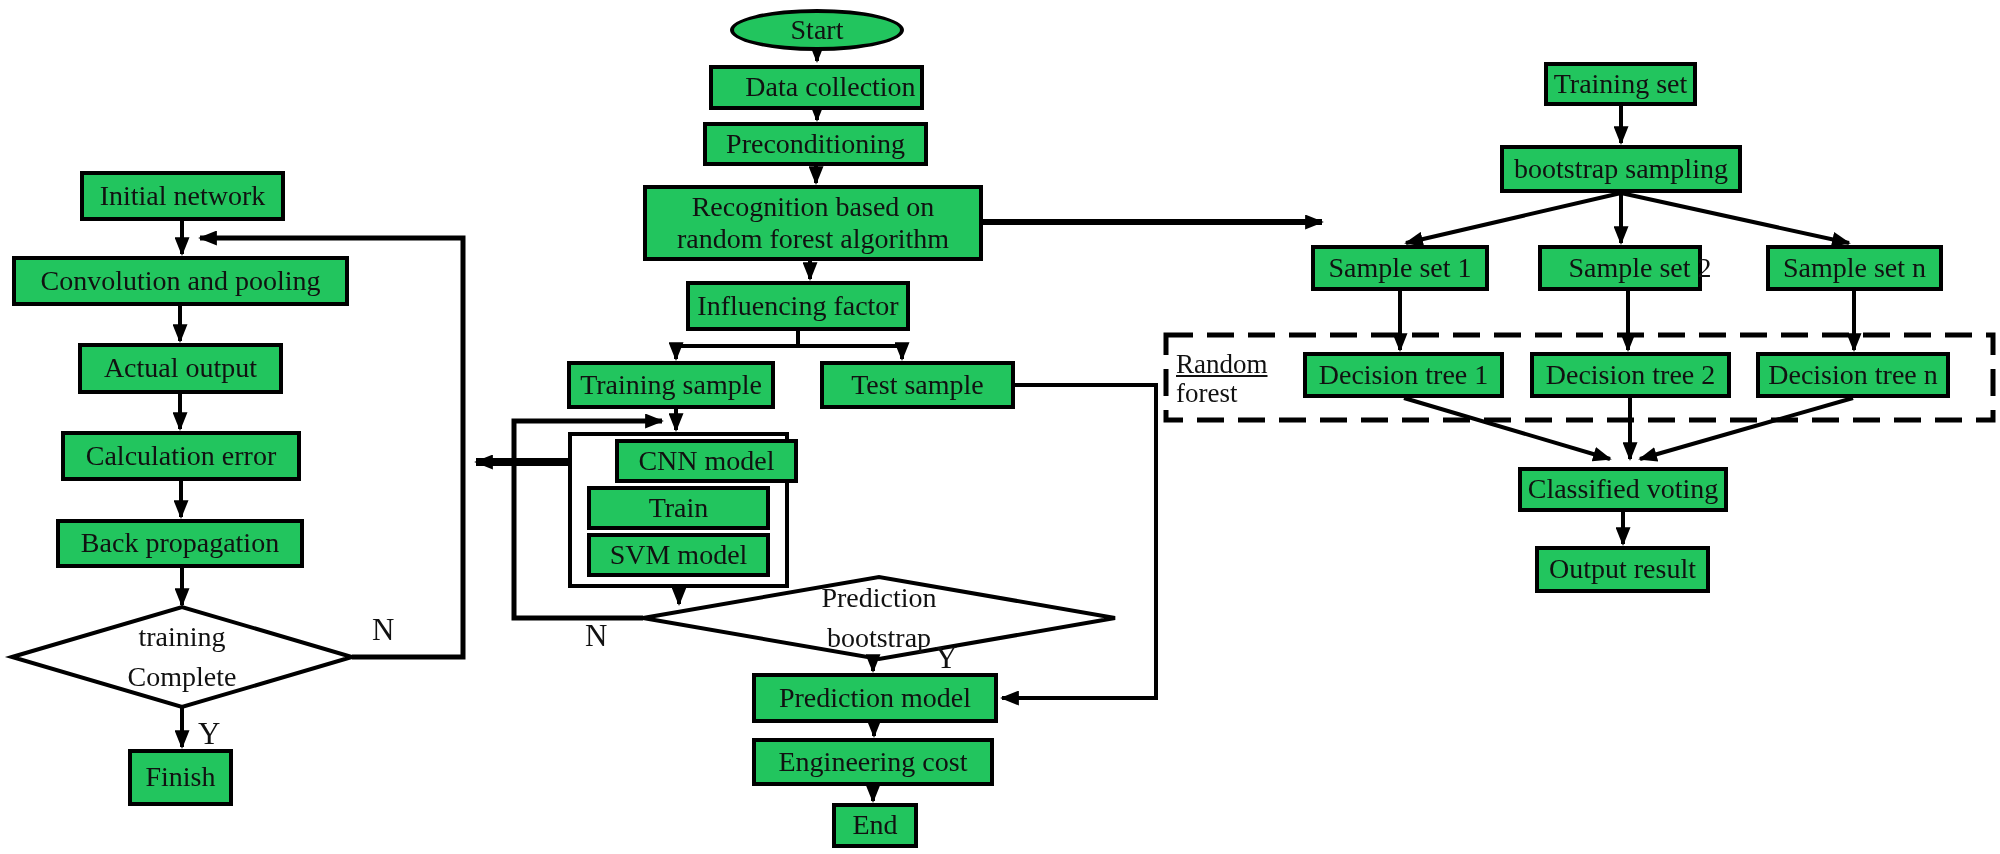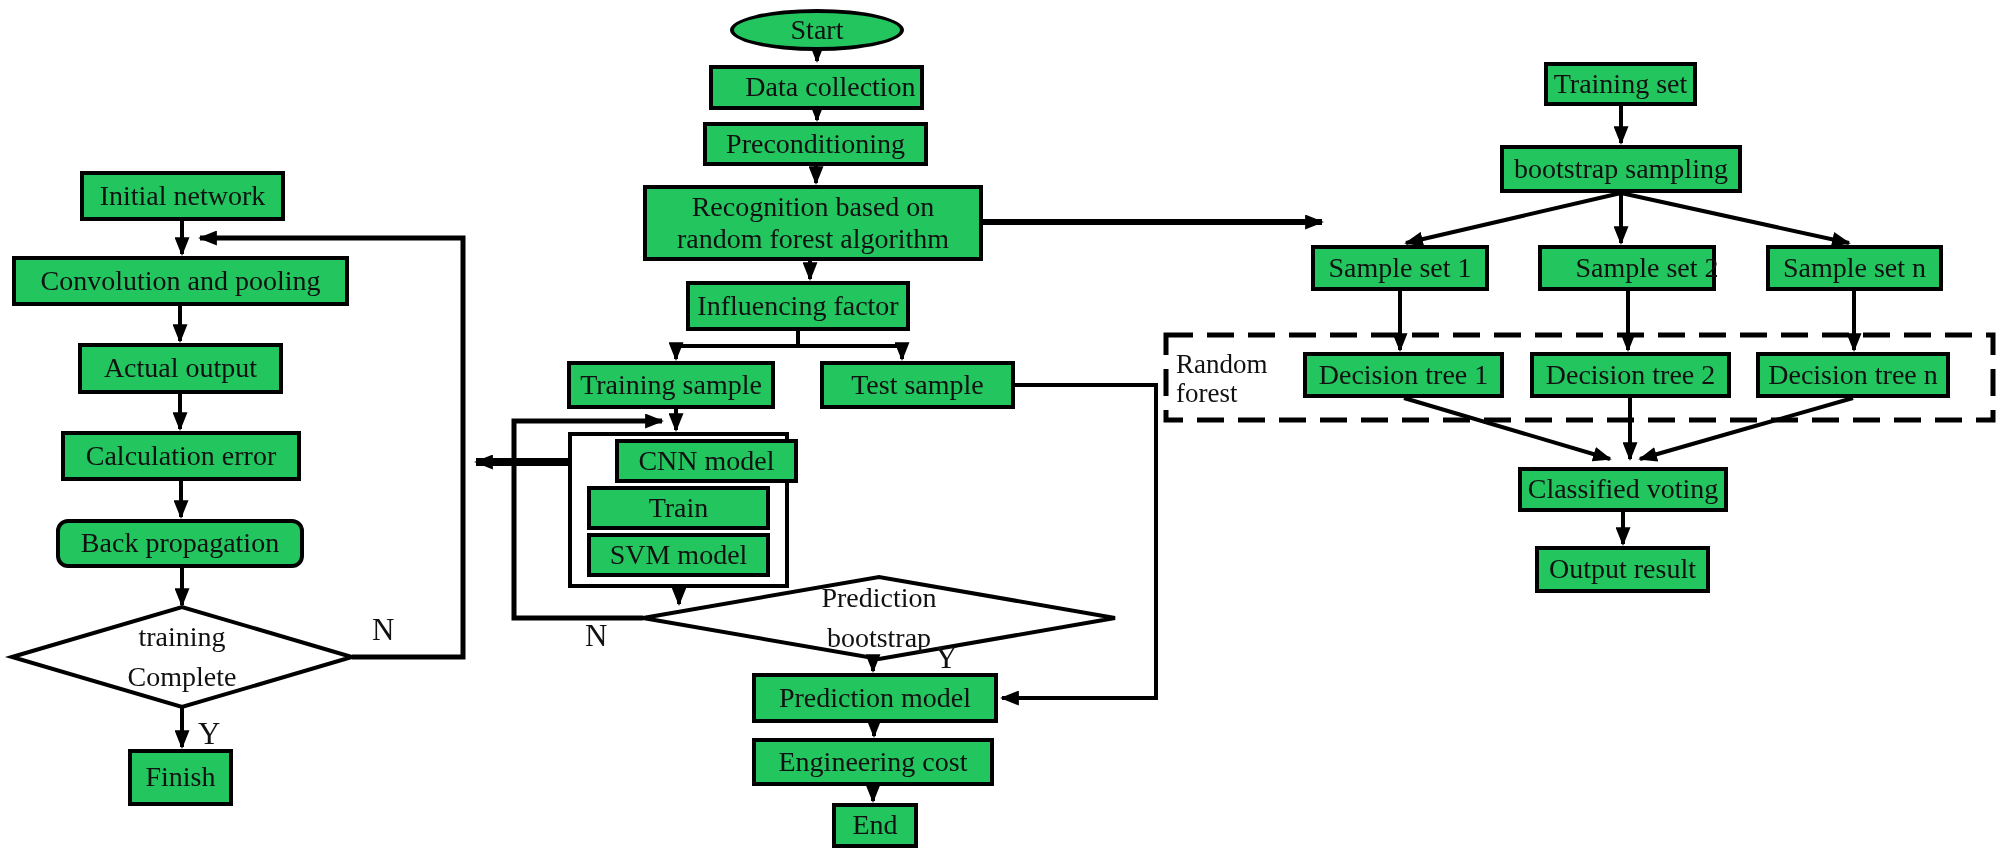--- a/index.html
+++ b/index.html
@@ -83,42 +83,42 @@
       <div class="node" style="left: 587px; top: 439px; width: 183px; height: 44px; margin-left: 28px;">CNN model</div>
       <div class="node" style="left: 587px; top: 486px; width: 183px; height: 44px;">Train</div>
       <div class="node" style="left: 587px; top: 533px; width: 183px; height: 44px;">SVM model</div>
       <div class="node" style="left: 752px; top: 673px; width: 246px; height: 50px;">Prediction model</div>
       <div class="node" style="left: 752px; top: 738px; width: 242px; height: 48px;">Engineering cost</div>
       <div class="node" style="left: 832px; top: 803px; width: 86px; height: 45px;">End</div>
       <div class="node" style="left: 80px; top: 171px; width: 205px; height: 50px;">Initial network</div>
       <div class="node" style="left: 12px; top: 256px; width: 337px; height: 50px;">Convolution and pooling</div>
       <div class="node" style="left: 78px; top: 343px; width: 205px; height: 51px;">Actual output</div>
       <div class="node" style="left: 61px; top: 431px; width: 240px; height: 50px;">Calculation error</div>
-      <div class="node" style="left: 56px; top: 519px; width: 248px; height: 49px; border-radius: 12px;">Back propagation</div>
+      <div class="node" style="left: 56px; top: 519px; width: 248px; height: 49px;">Back propagation</div>
       <div class="node" style="left: 128px; top: 749px; width: 105px; height: 57px;">Finish</div>
       <div class="node" style="left: 1544px; top: 62px; width: 153px; height: 44px;">Training set</div>
       <div class="node" style="left: 1500px; top: 145px; width: 242px; height: 48px;">bootstrap sampling</div>
       <div class="node" style="left: 1311px; top: 245px; width: 178px; height: 46px;">Sample set 1</div>
-      <div class="node" style="left: 1538px; top: 245px; width: 178px; height: 46px; padding-left: 40px;">Sample set 2</div>
+      <div class="node" style="left: 1538px; top: 245px; width: 164px; height: 46px; padding-left: 40px;">Sample set 2</div>
       <div class="node" style="left: 1766px; top: 245px; width: 177px; height: 46px;">Sample set n</div>
       <div class="node" style="left: 1303px; top: 352px; width: 201px; height: 46px;">Decision tree 1</div>
       <div class="node" style="left: 1530px; top: 352px; width: 201px; height: 46px;">Decision tree 2</div>
       <div class="node" style="left: 1756px; top: 352px; width: 194px; height: 46px;">Decision tree n</div>
       <div class="node" style="left: 1518px; top: 467px; width: 210px; height: 45px;">Classified voting</div>
       <div class="node" style="left: 1535px; top: 546px; width: 175px; height: 47px;">Output result</div>
       <div class="diamond-label" style="left: 769px; top: 578px; width: 220px;">
         <span>Prediction</span>
         <span>bootstrap</span>
       </div>
       <div class="diamond-label" style="left: 82px; top: 617px; width: 200px;">
         <span>training</span>
         <span>Complete</span>
       </div>
       <div class="group-caption" style="left: 1176px; top: 350px; width: 130px;">
-        <span style="display: block;">Random</span>
+        <span style="display: block; text-decoration: underline;">Random</span>
         <span style="display: block;">forest</span>
       </div>
       <div class="free-label" style="left: 585px; top: 620px;">N</div>
       <div class="free-label" style="left: 935px; top: 642px;">Y</div>
       <div class="free-label" style="left: 372px; top: 614px;">N</div>
       <div class="free-label" style="left: 198px; top: 718px;">Y</div>
     </div>
 </div>
 
 </body></html>

